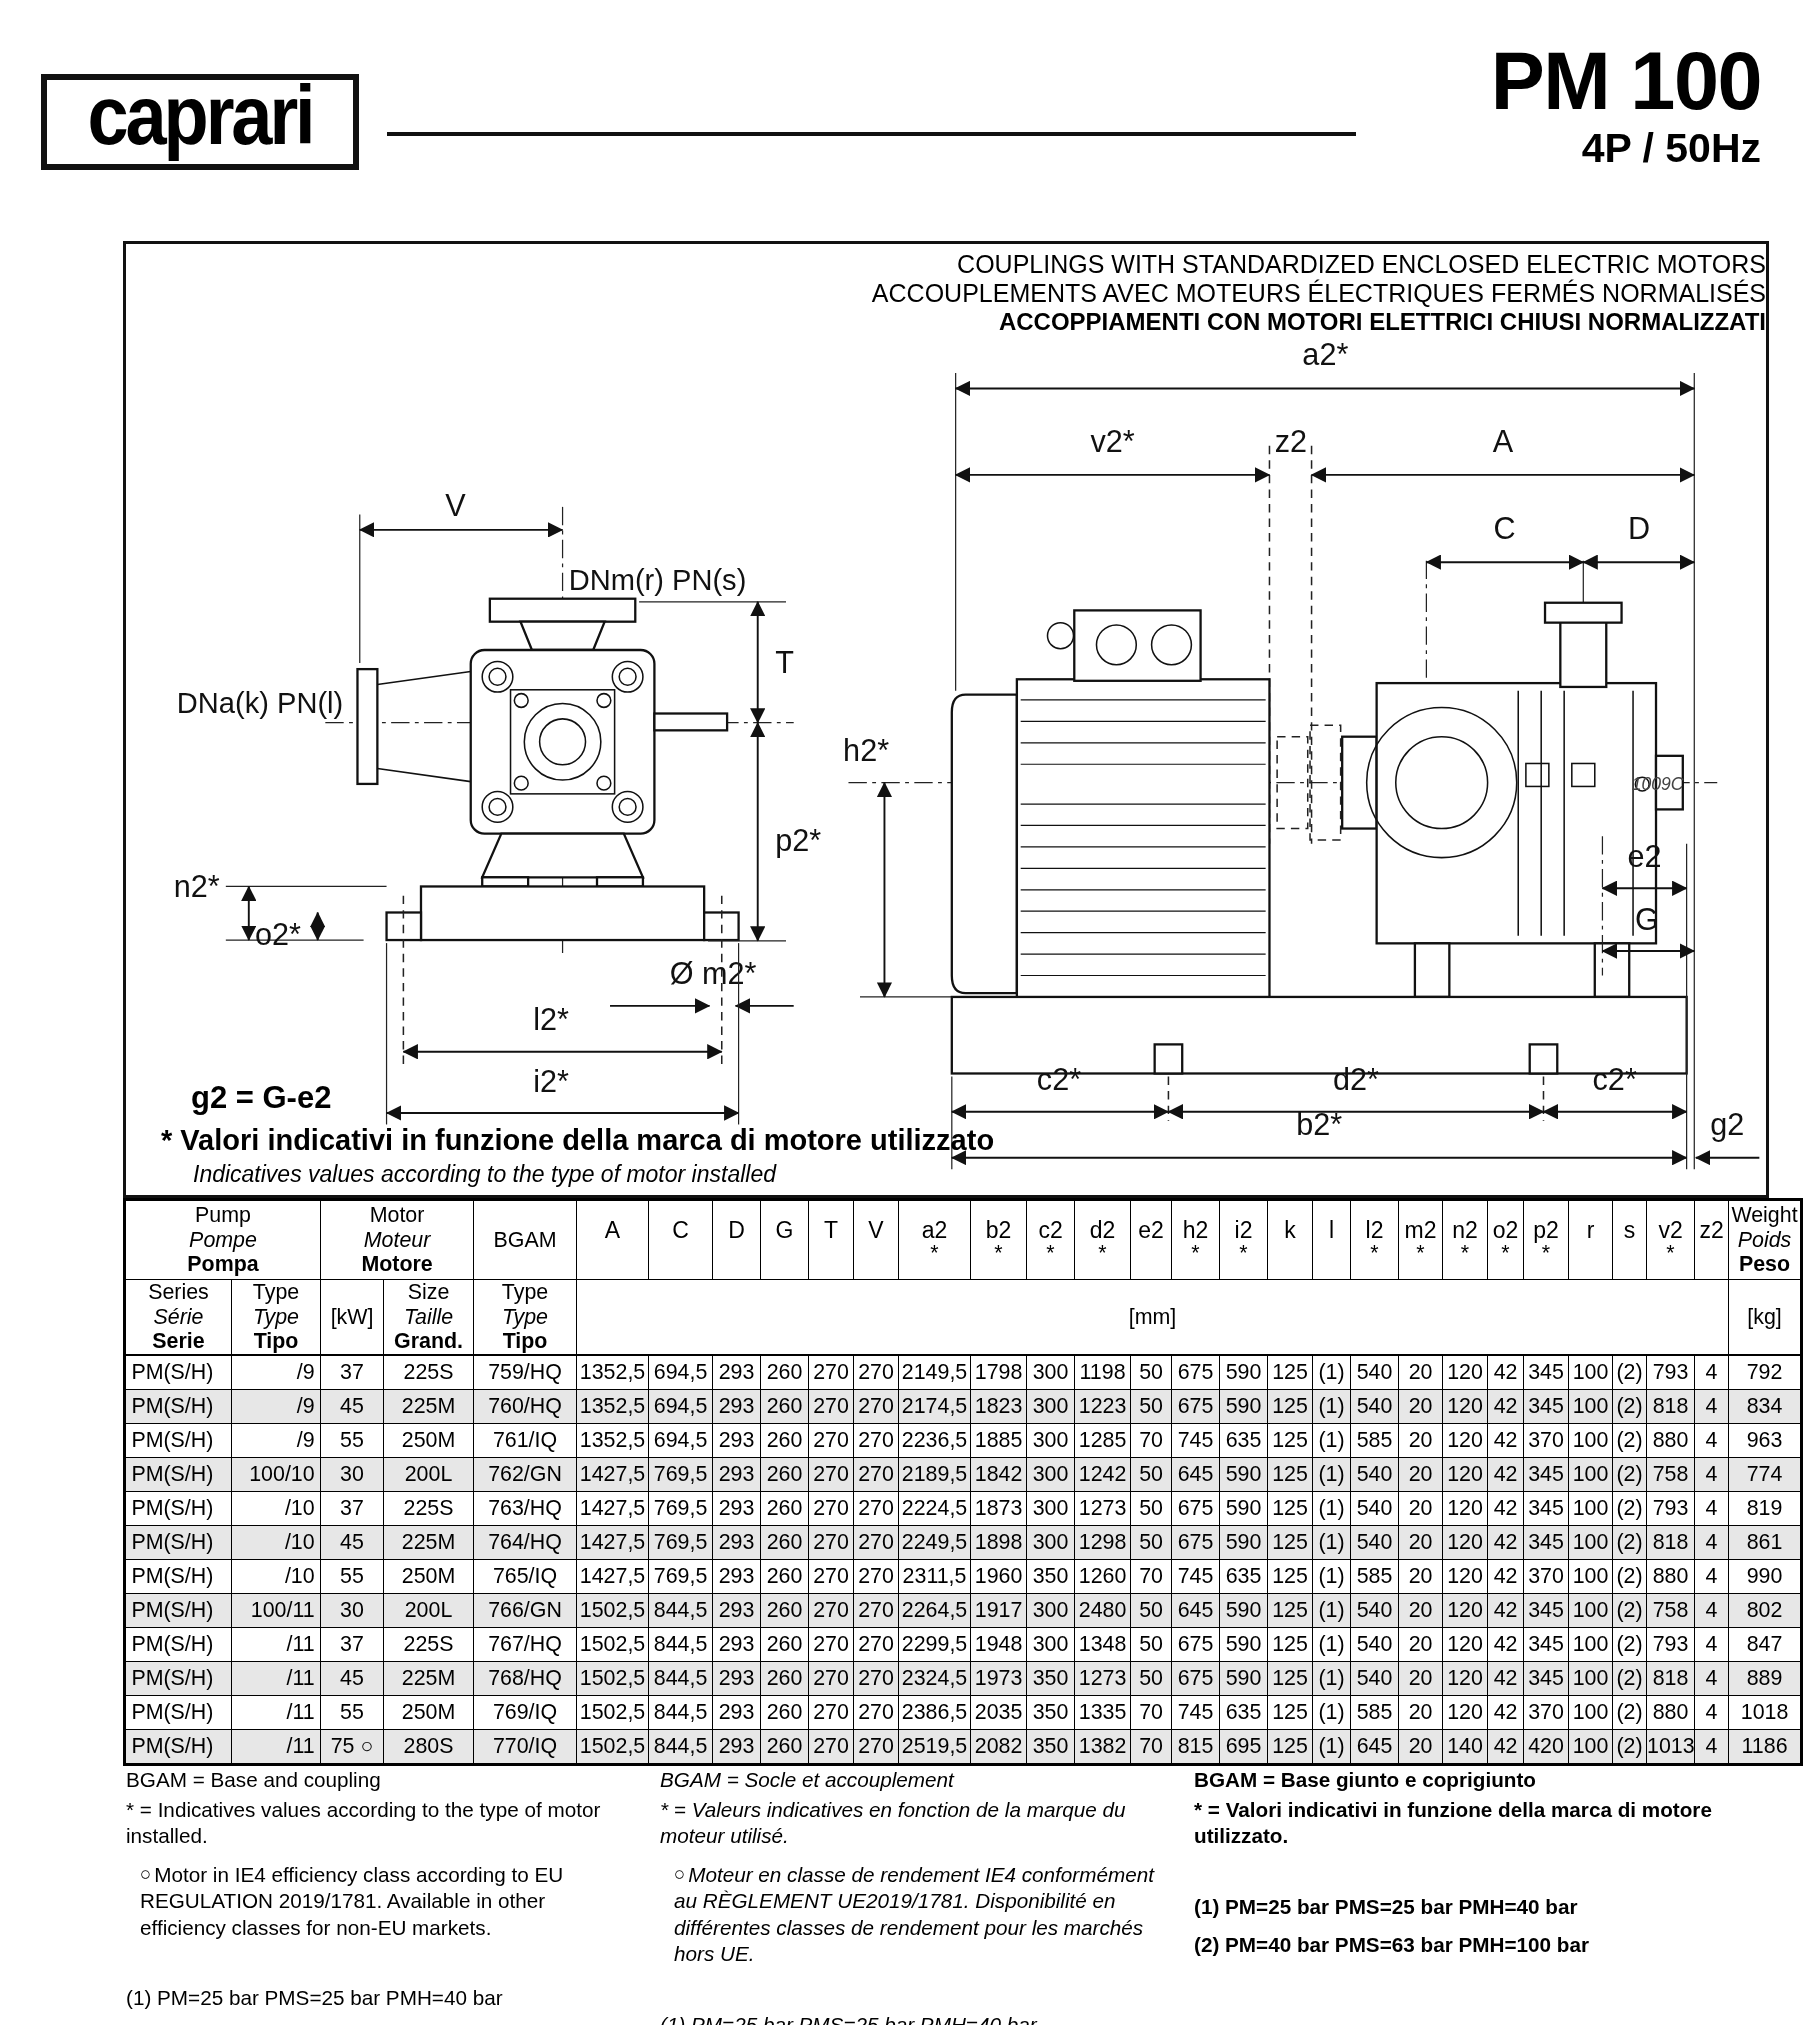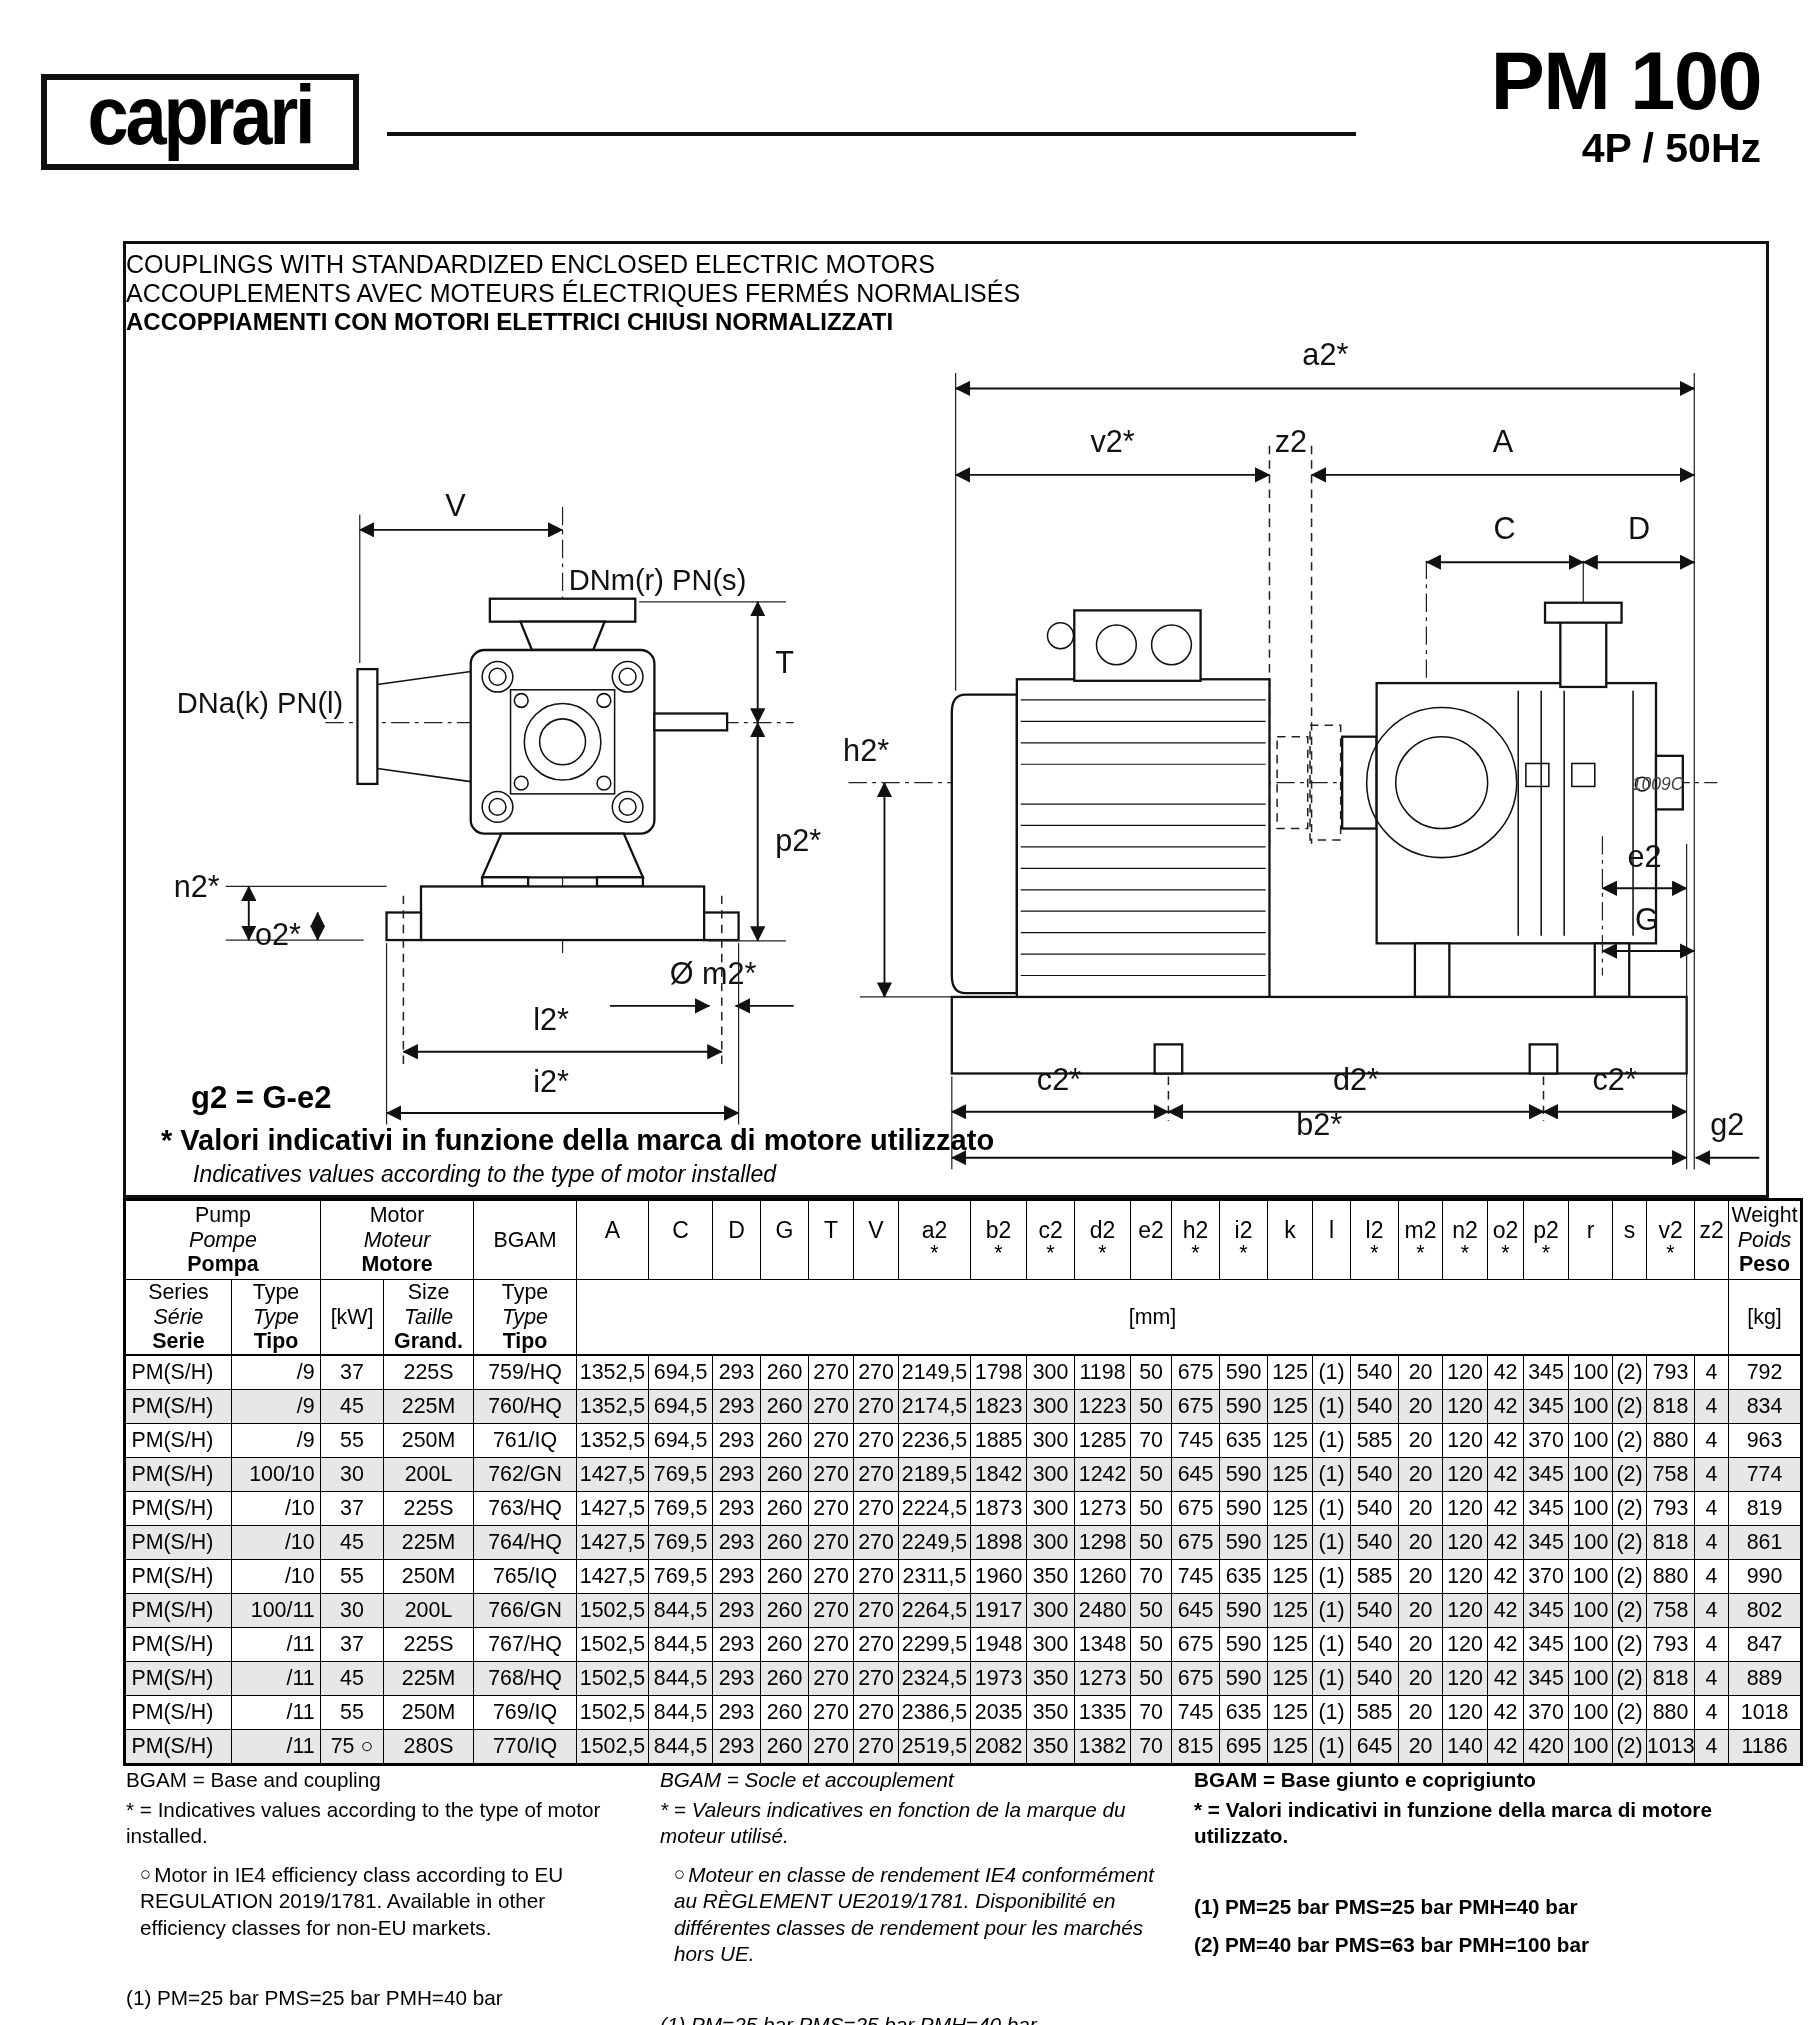--- a/index.html
+++ b/index.html
@@ -15,21 +15,21 @@
   #model-title{font-size:81px;font-weight:bold;line-height:1.1;letter-spacing:-1.5px;}
   #model-variant{font-size:41px;font-weight:bold;line-height:1.1;}
   #subtitle{position:absolute;left:505px;top:147px;width:766px;text-align:center;line-height:1.1;}
   #subtitle .s-en{font-size:22px;}
   #subtitle .s-fr{font-size:22px;font-style:italic;}
   #subtitle .s-it{font-size:23px;font-weight:bold;}
 
   
   #drawing-box{position:absolute;left:123px;top:241px;width:1646px;height:957px;
                border:3.1px solid #111;box-sizing:border-box;}
-  #drawing-title{position:absolute;left:0;top:6.1px;width:100%;text-align:left;line-height:1.15;}
+  #drawing-title{position:absolute;left:0;top:6.1px;width:100%;text-align:right;line-height:1.15;}
   #drawing-title .t-en{font-size:25px;}
   #drawing-title .t-fr{font-size:25px;}
   #drawing-title .t-it{font-size:24px;font-weight:bold;}
   #left-drawing{position:absolute;left:7.7px;top:88px;}
   #right-drawing{position:absolute;left:711px;top:64px;}
   #g2-formula{position:absolute;left:65px;top:836px;font-size:31px;font-weight:bold;}
   #drawing-note-it{position:absolute;left:35px;top:880px;font-size:29px;font-weight:bold;}
   #drawing-note-en{position:absolute;left:67px;top:917px;font-size:23px;font-style:italic;}
 
   svg text{font-family:"Liberation Sans",sans-serif;fill:#111;}

